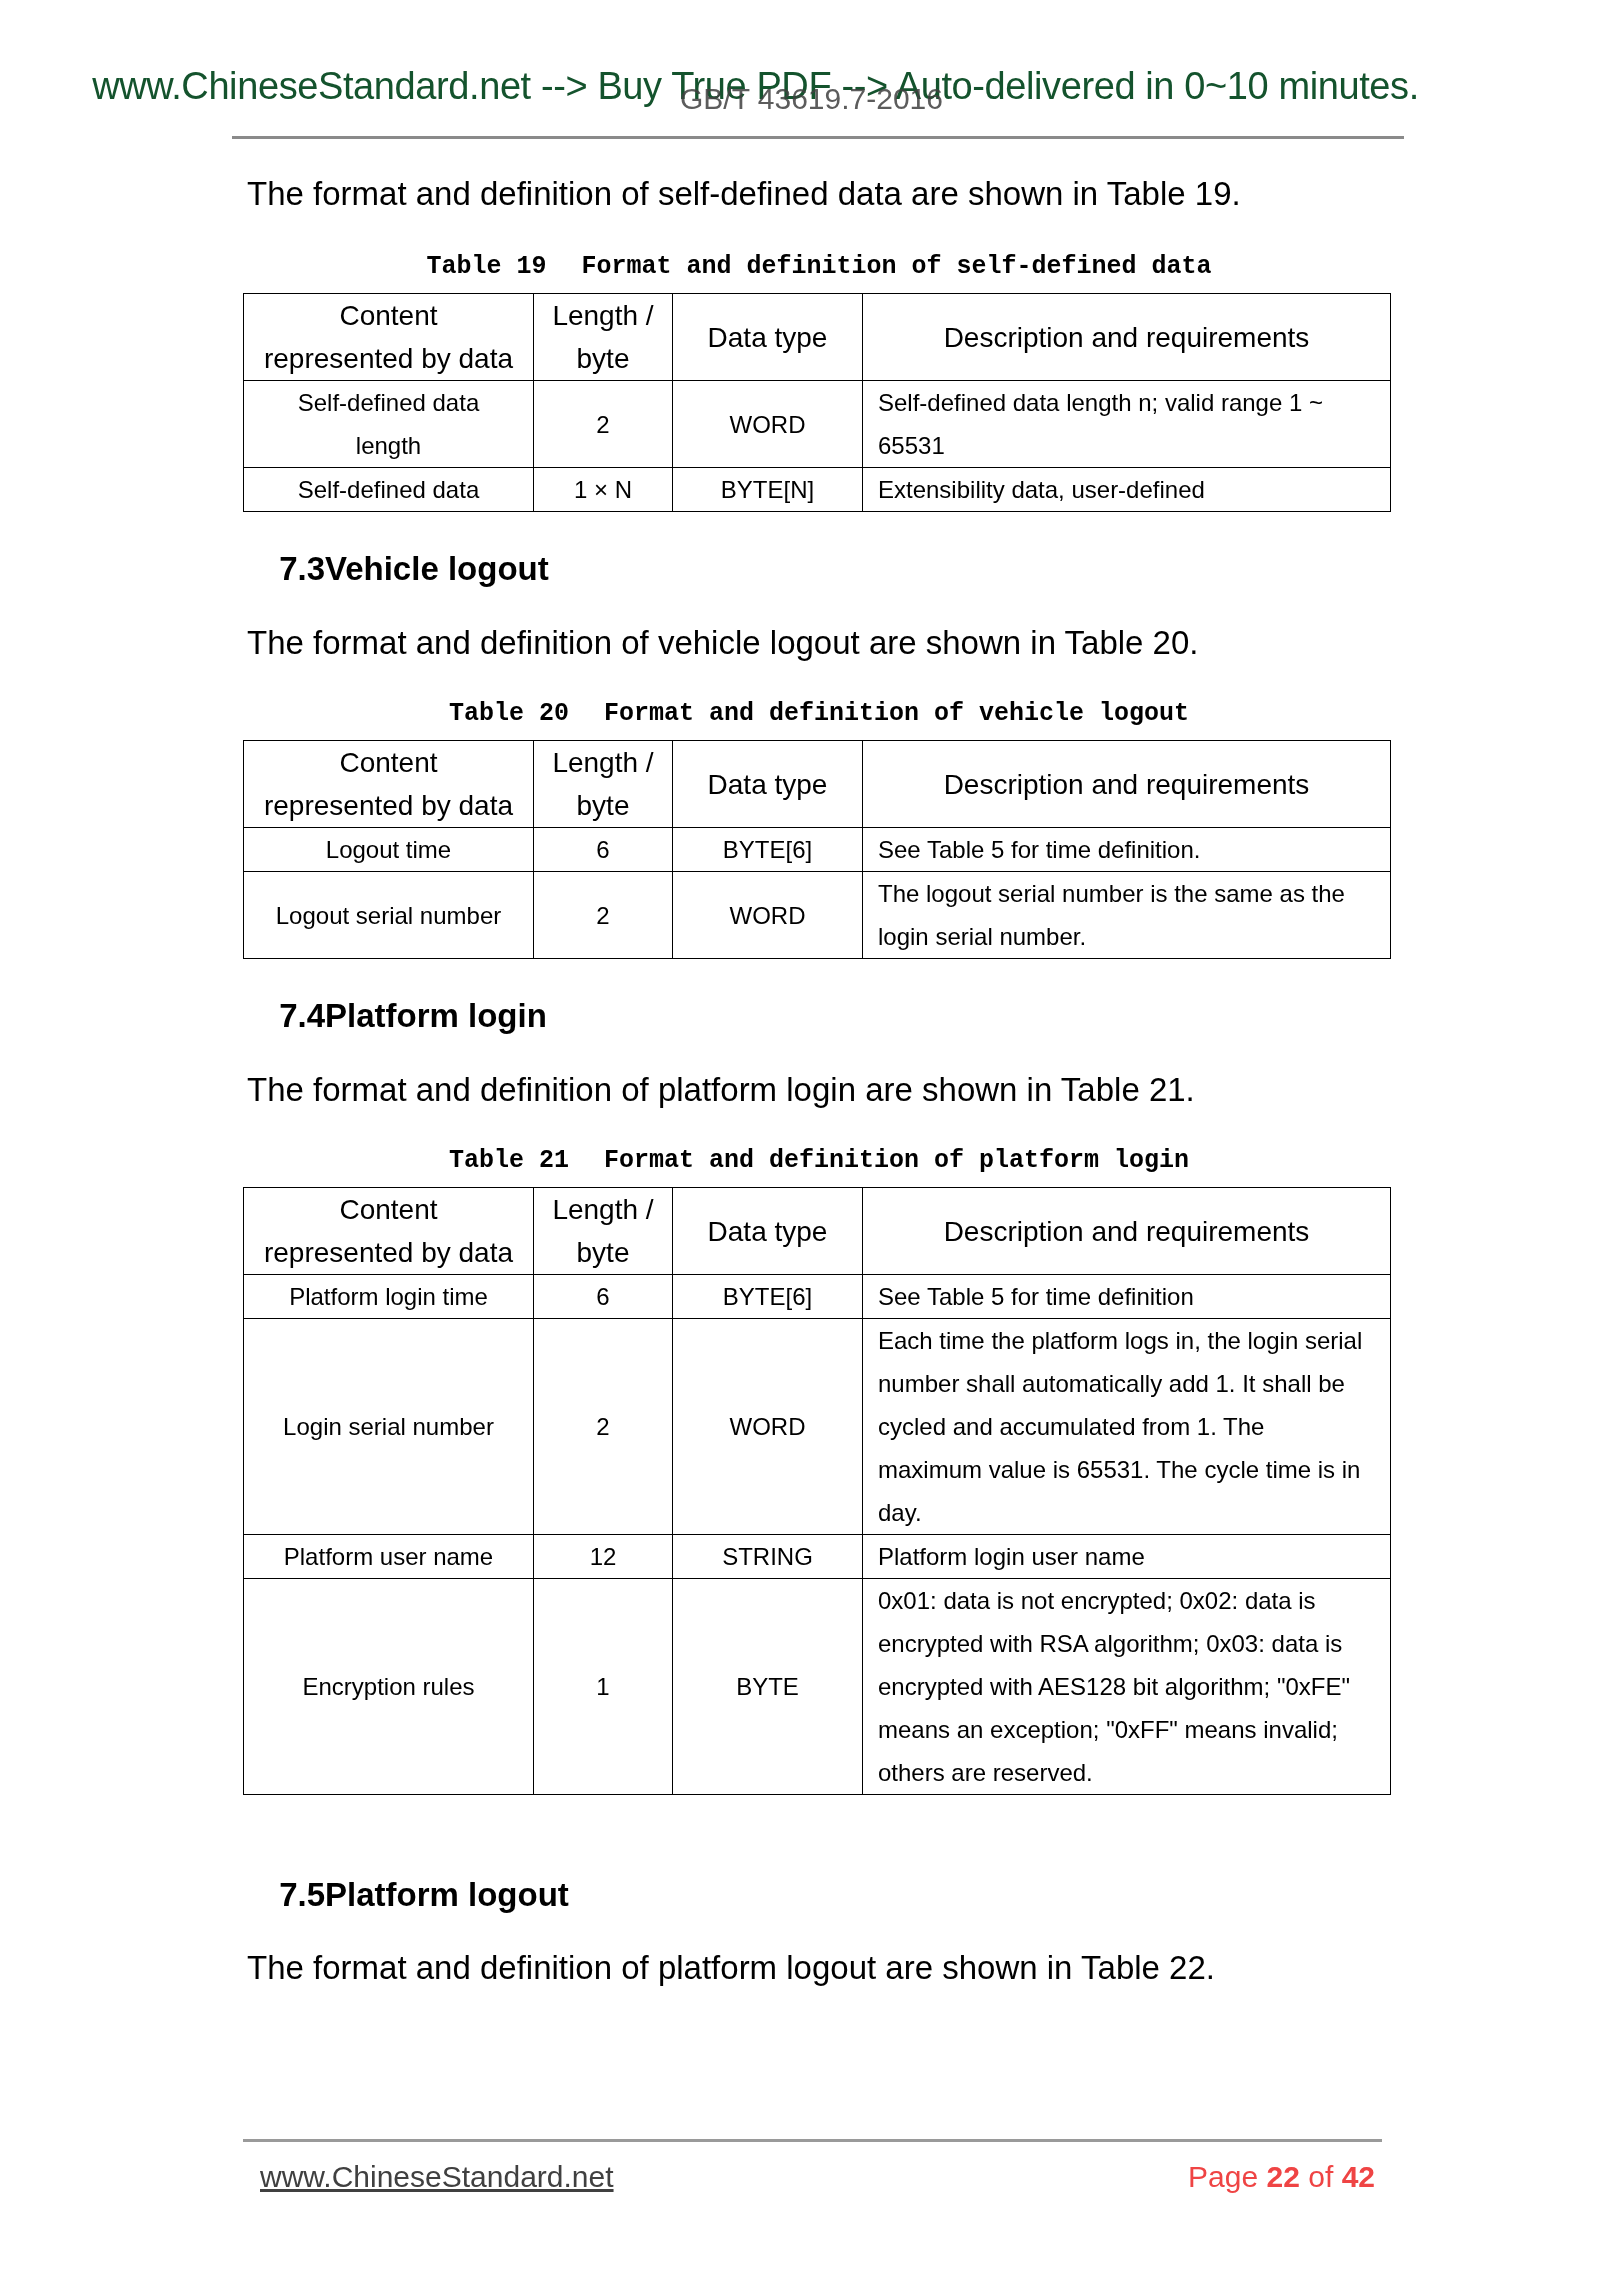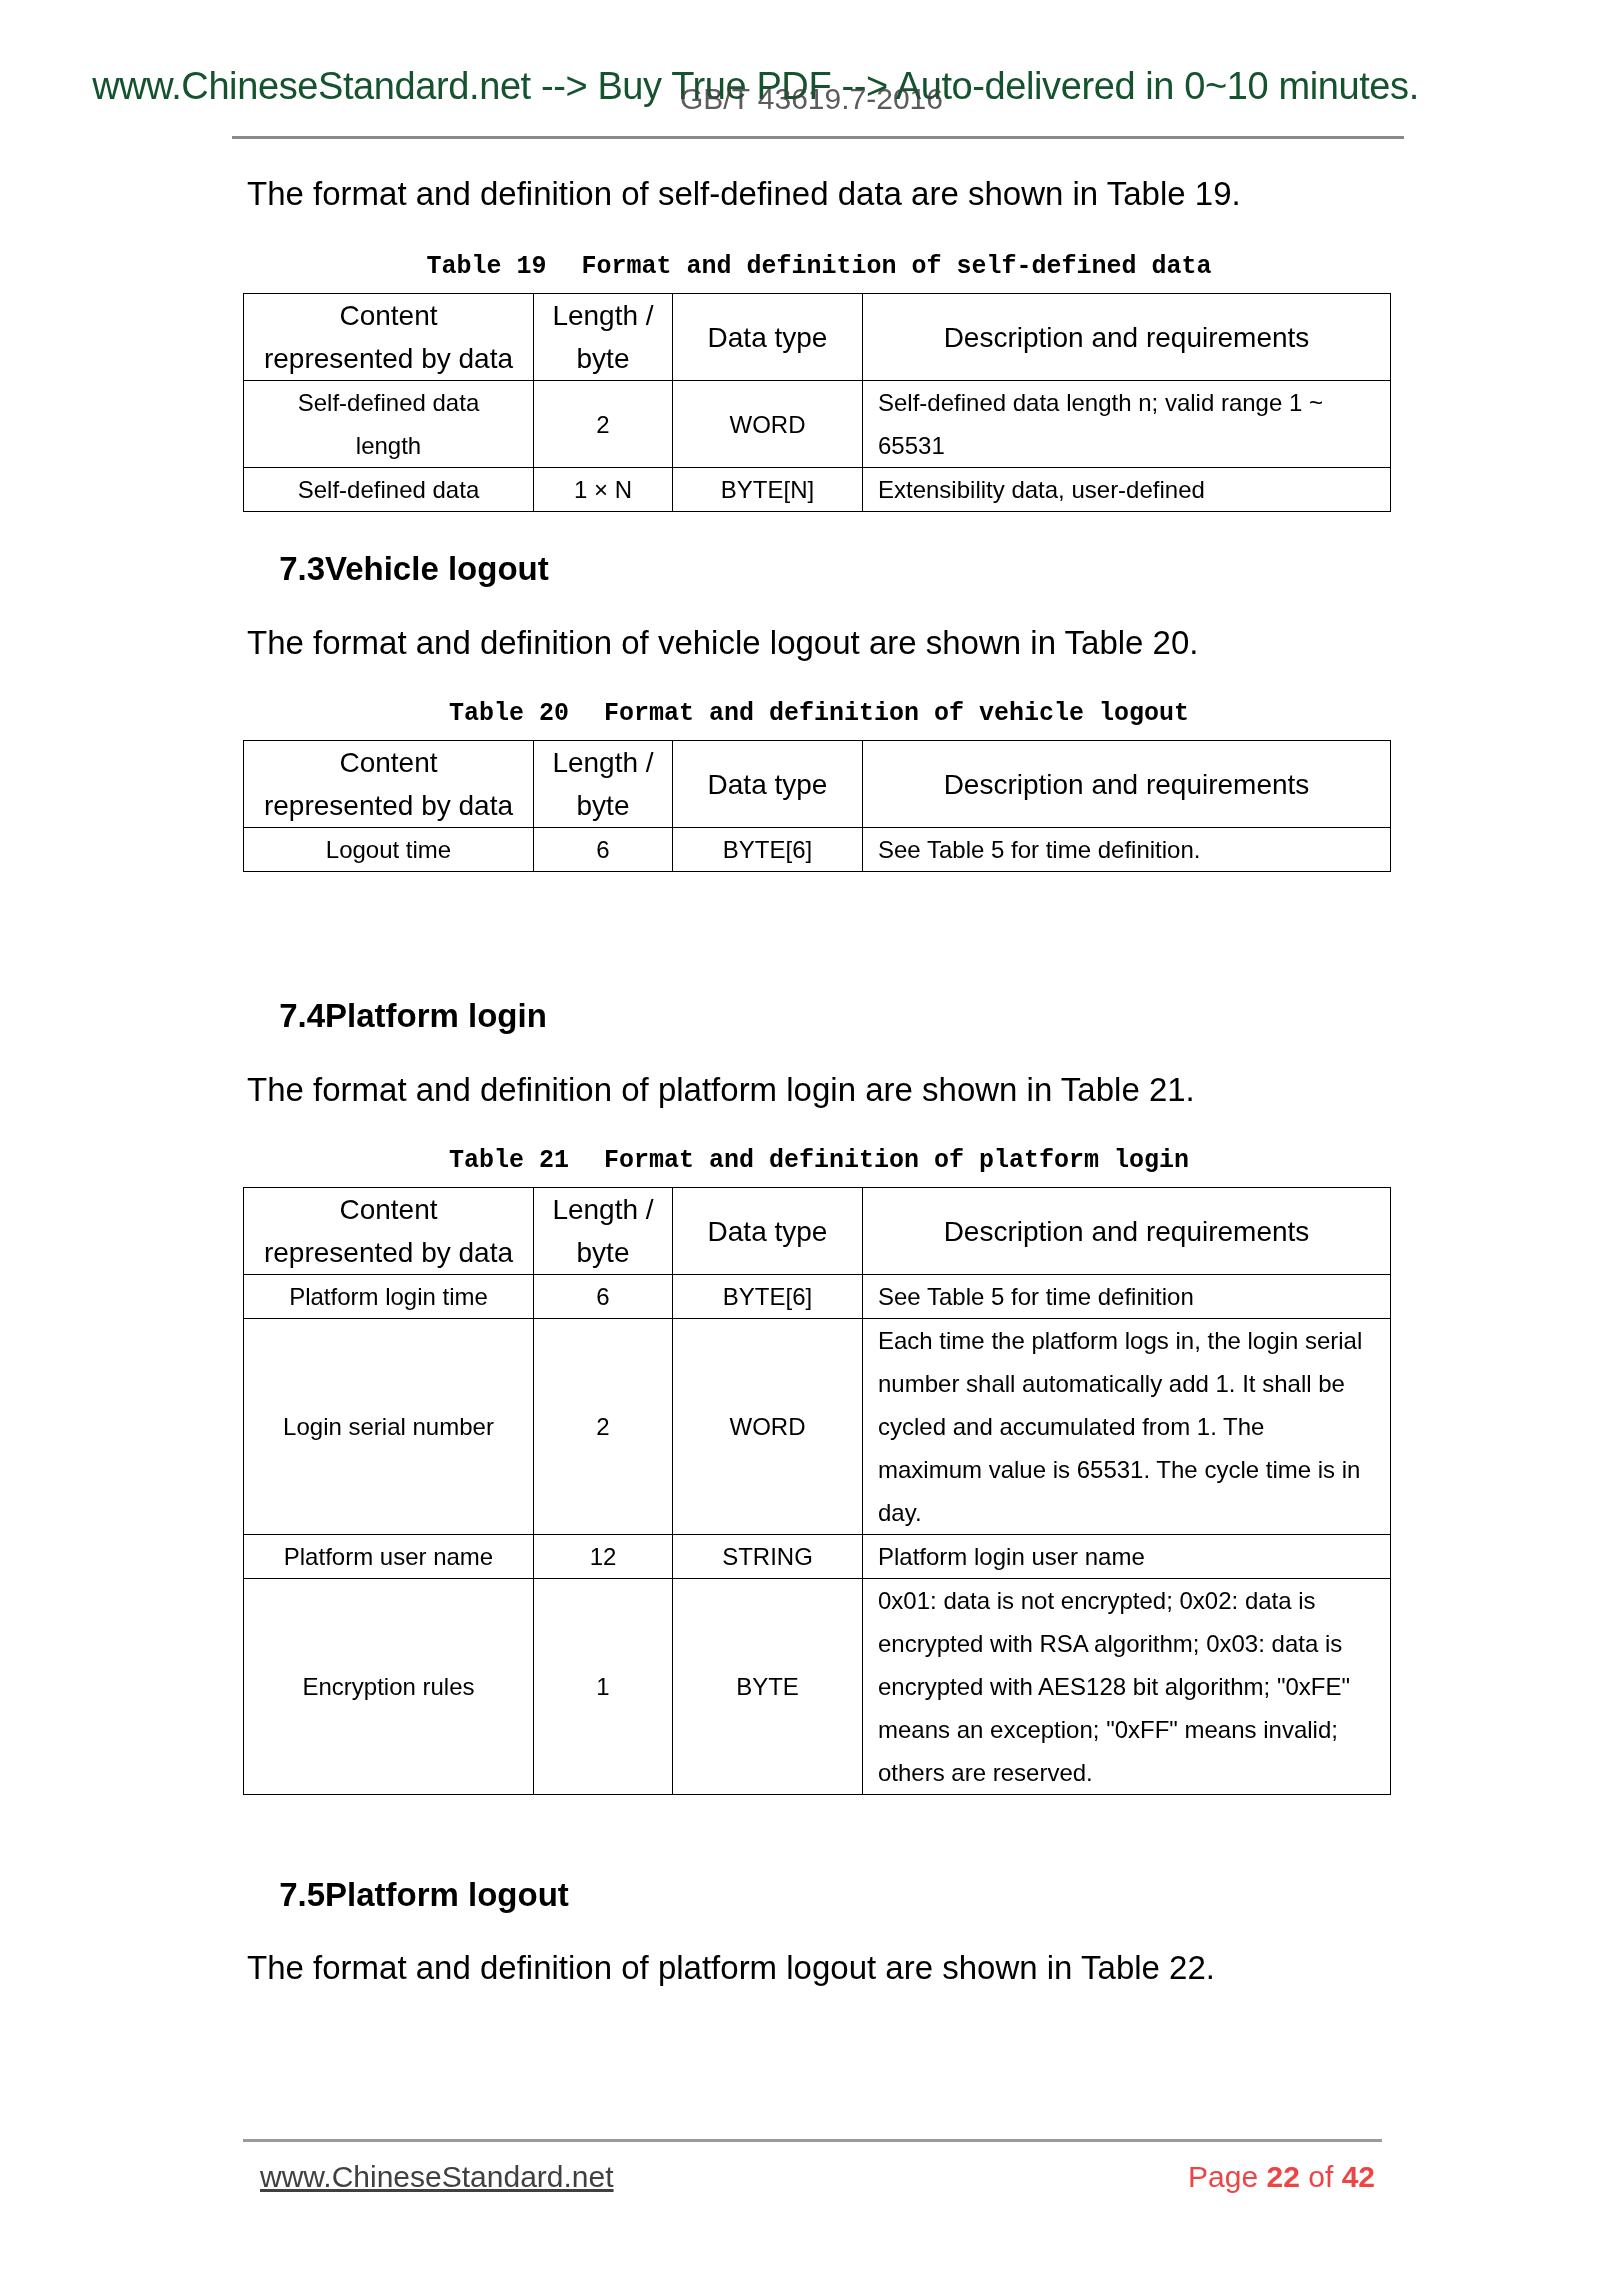--- a/index.html
+++ b/index.html
@@ -106,20 +106,26 @@
     <th><span>Length /</span><br><span>byte</span></th>
     <th>Data type</th>
     <th>Description and requirements</th>
   </tr>
   <tr>
     <td class="c">Logout time</td>
     <td class="c">6</td>
     <td class="c">BYTE[6]</td>
     <td class="l">See Table 5 for time definition.</td>
   </tr>
+  <tr>
+    <td class="c">Logout serial number</td>
+    <td class="c">2</td>
+    <td class="c">WORD</td>
+    <td class="l">The logout serial number is the same as the login serial number.</td>
+  </tr>
 </tbody>
   </table>
 
 <div class="abs heading" style="top:997px">
   <span class="hnum">7.4</span><span>Platform login</span>
 </div>
 <div class="abs para" style="top:1071px">The format and definition of platform login are shown in Table 21.</div>
 
 <div class="abs caption" style="top:1146px">
   <span class="num">Table 21</span><span>Format and definition of platform login</span>

